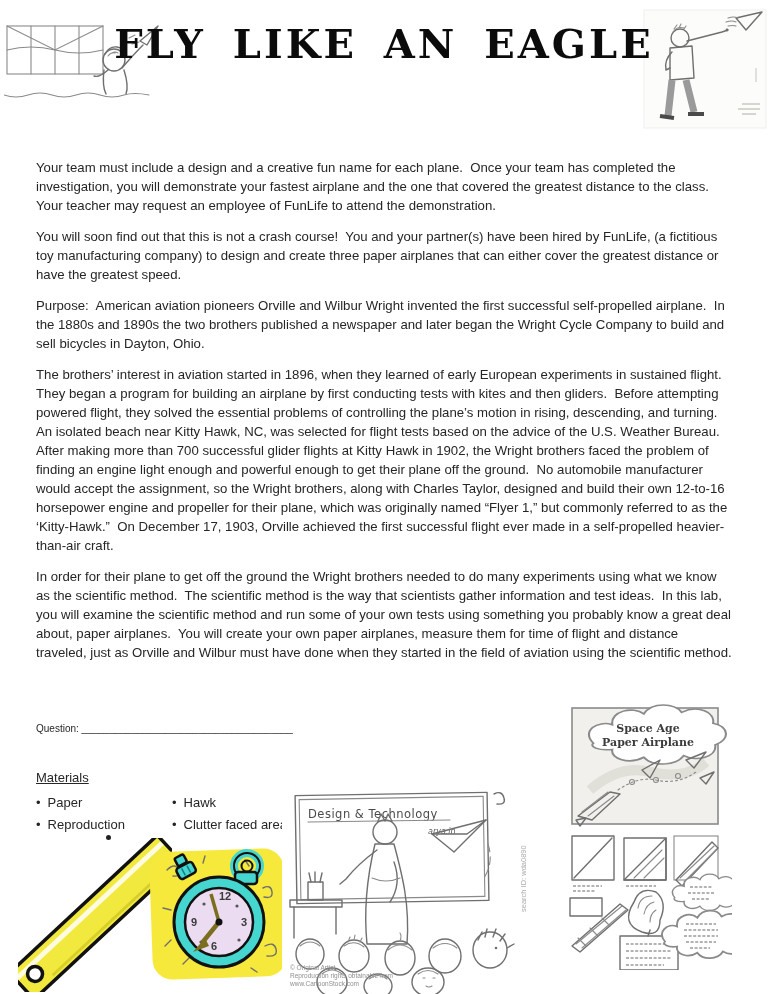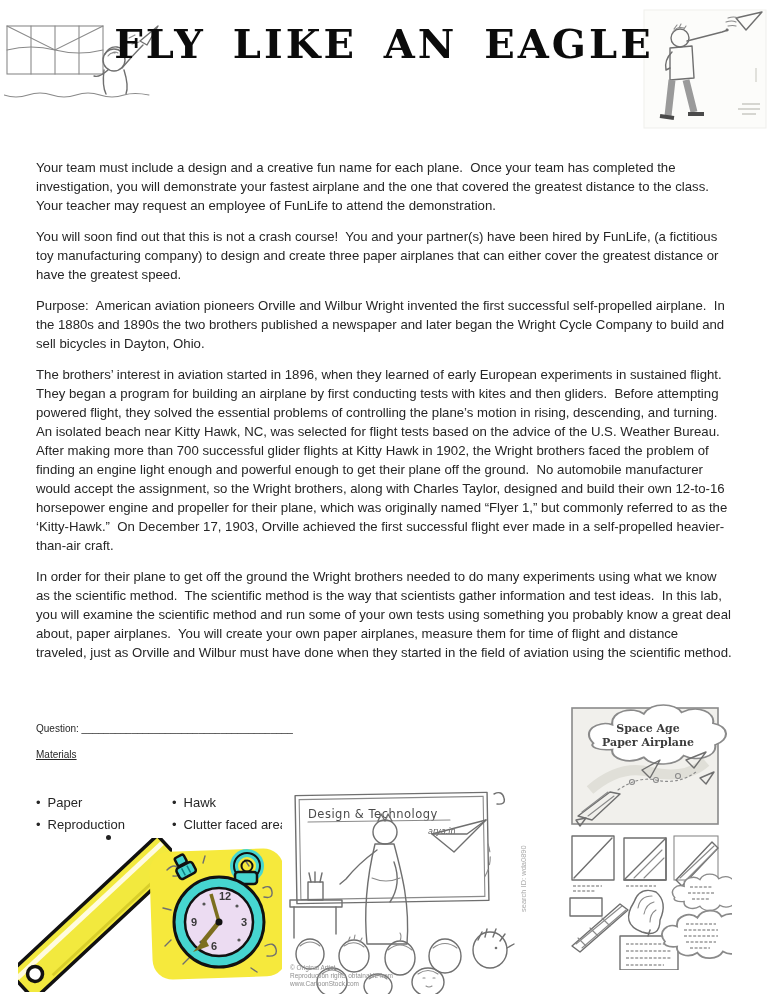--- a/index.html
+++ b/index.html
@@ -16,21 +16,21 @@
     font-family:"DejaVu Serif", serif;font-weight:bold;color:#0b0b0b;
     font-size:40px;line-height:48px;letter-spacing:3px;word-spacing:10px;
   }
   
   .paragraphs{position:absolute;left:36px;right:36px;top:158px;}
   .paragraphs p{
     margin:0 0 12px 0;font-size:13.2px;line-height:19px;white-space:pre-wrap;
   }
   .question-row{position:absolute;left:36px;top:708px;font-size:10px;margin-top:15px;}
   .materials-heading{
-    position:absolute;left:36px;top:749px;font-size:10px;text-decoration:underline;
+    position:absolute;left:36px;top:770px;font-size:13px;text-decoration:underline;
   }
   .mat-col{position:absolute;top:792px;font-size:13px;line-height:22px;}
   #mat-col1{left:36px;}
   #mat-col2{left:172px;}
   .mat-item .b{margin-right:7px;}
   .stray-dot{position:absolute;left:106px;top:835px;width:5px;height:5px;border-radius:50%;background:#222;}
   
   .art{position:absolute;}
   #ruler-art{left:18px;top:838px;width:154px;height:154px;}
   #stopwatch-art{left:147px;top:844px;width:148px;height:140px;}

